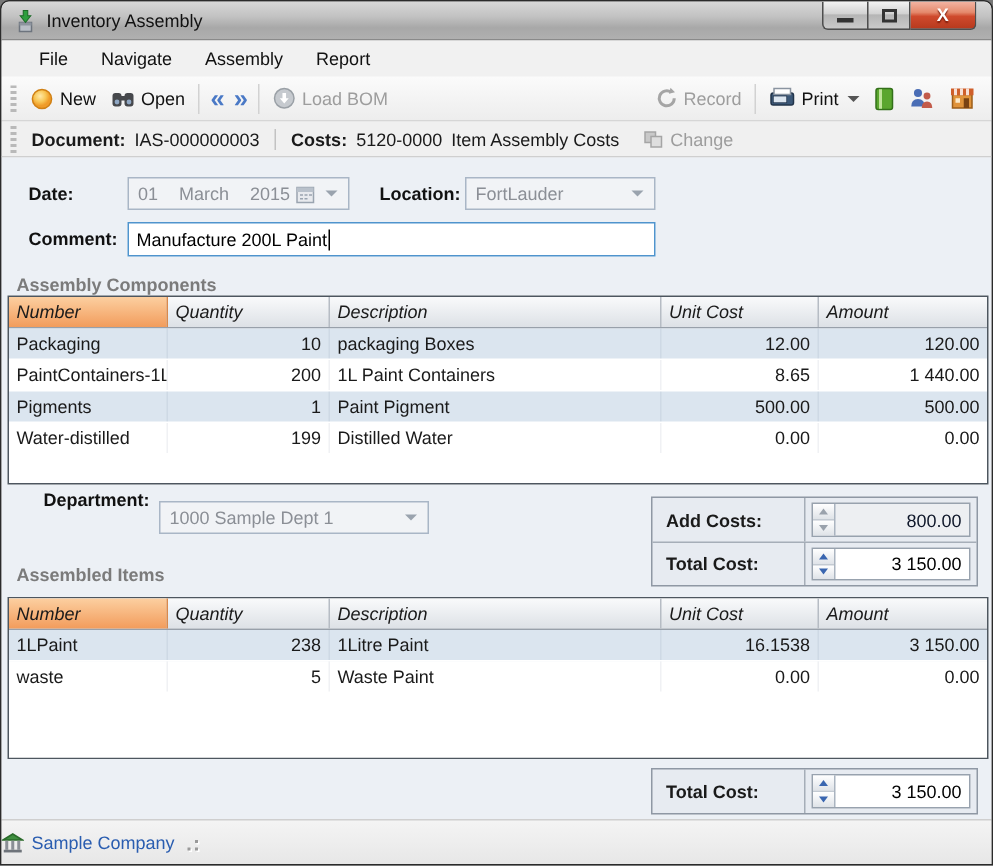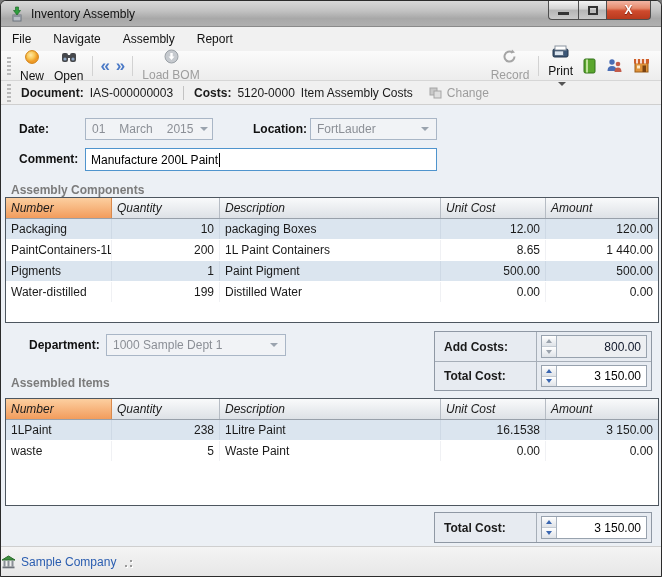--- a/index.html
+++ b/index.html
@@ -21,29 +21,29 @@
           background:linear-gradient(#f4f4f4,#d2d2d2 45%,#b5b5b5 50%,#cacaca); }
   .wbtn.minb { width:30px; border-radius:0 0 0 4px; border-right:none; }
   .wbtn.maxb { width:29px; }
   .wbtn.closeb { width:44px; border-radius:0 0 4px 0; border-left:none;
           background:linear-gradient(#f3b5a4,#e58a6d 40%,#cf4a2d 55%,#b83a1e);
           color:#fff; font-weight:bold; font-size:12px; text-shadow:0 1px 1px #7c1d0c; }
   .glyph-min { width:11px; height:3px; background:#333; margin-top:7px; }
   .glyph-max { width:10px; height:9px; border:2px solid #333; background:transparent; }
 
   
-  .menubar { height:24px; background:#f1f1f1; display:flex; align-items:center; }
+  .menubar { height:24px; background:#f1f1f1; display:flex; align-items:center; padding-left:14px; }
   .menu-item { padding:3px 11px; color:#111; }
 
   
   .toolbar { height:30px; background:linear-gradient(#fbfbfb,#ededed);
              border-bottom:1px solid #d6d6d6; display:flex; align-items:center; padding:0 6px; }
   .grip-v { width:4px; height:18px; margin:0 4px 0 0;
             background:repeating-linear-gradient(180deg,#b9b9b9 0 2px,transparent 2px 4px); }
-  .tbtn { display:flex; align-items:center; gap:4px; padding:3px 5px; border-radius:2px;flex-direction:column; }
+  .tbtn { display:flex; align-items:center; gap:4px; padding:3px 5px; border-radius:2px; }
   .tbtn span { color:#111; }
   .tbtn.disabled span { color:#9d9d9d; }
   .tsep { width:1px; height:20px; background:#d2d2d2; margin:0 4px; }
   .nav-arrow { font-size:17px; font-weight:bold; color:#4a79c6; line-height:18px; padding:0 3px; }
   .spacer { flex:1; }
   .caret-down { width:0; height:0; border-left:4px solid transparent; border-right:4px solid transparent;
                 border-top:4px solid #555; margin-left:2px; }
 
   
   .docbar { height:24px; background:#f0f0f0; border-bottom:1px solid #cfcfcf;
@@ -246,21 +246,21 @@
         <rect x="1" y="1" width="7" height="7" fill="#c9c9c9" stroke="#a5a5a5"></rect>
         <rect x="5" y="4" width="7" height="7" fill="#dedede" stroke="#a5a5a5"></rect>
       </svg>
       <span>Change</span>
     </span>
   </div>
 
   <div class="content">
 
     <span class="flabel" style="left:18px; top:17px;">Date:</span>
-    <div class="ctrl" style="left:84px; top:13px; width:128px;">
+    <div class="ctrl" style="left:84px; top:13px; width:148px;">
       <span class="txt">01</span>
       <span class="txt" style="padding-left:14px;">March</span>
       <span class="txt" style="padding-left:14px;">2015</span>
       <span class="flex"></span>
       <svg width="13" height="13" viewBox="0 0 13 13">
         <rect x="1" y="2" width="11" height="10" fill="#e8eaee" stroke="#9aa4b0"></rect>
         <rect x="1" y="2" width="11" height="3" fill="#b9c1cb"></rect>
         <path d="M3 7h2M6 7h2M9 7h2M3 9.5h2M6 9.5h2" stroke="#9aa4b0" stroke-width="1"></path>
       </svg>
       <i class="dd-caret"></i>
@@ -312,21 +312,21 @@
       <div class="grid-row">
         <div class="gc c-num">Water-distilled</div>
         <div class="gc c-qty num">199</div>
         <div class="gc c-desc">Distilled Water</div>
         <div class="gc c-cost num">0.00</div>
         <div class="gc c-amt num">0.00</div>
       </div>
       <div class="grid-filler"></div>
     </div>
 
-    <span class="flabel" style="left:28px; top:233px;text-align:center;">Department:</span>
+    <span class="flabel" style="left:28px; top:221px;text-align:center;">Department:</span>
     <div class="ctrl" style="left:105px; top:229px; width:180px;">
       <span class="txt">1000 Sample Dept 1</span>
       <span class="flex"></span>
       <i class="dd-caret"></i>
     </div>
 
     <div class="costs-box" style="left:433px; top:226px; width:218px;">
       <div class="cost-row">
         <div class="cost-label">Add Costs:</div>
         <div class="spin-field off">

